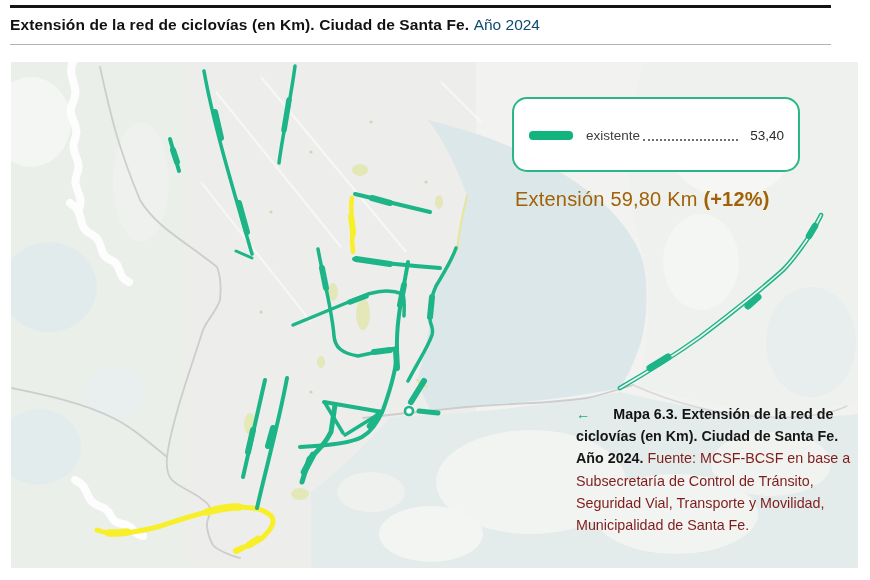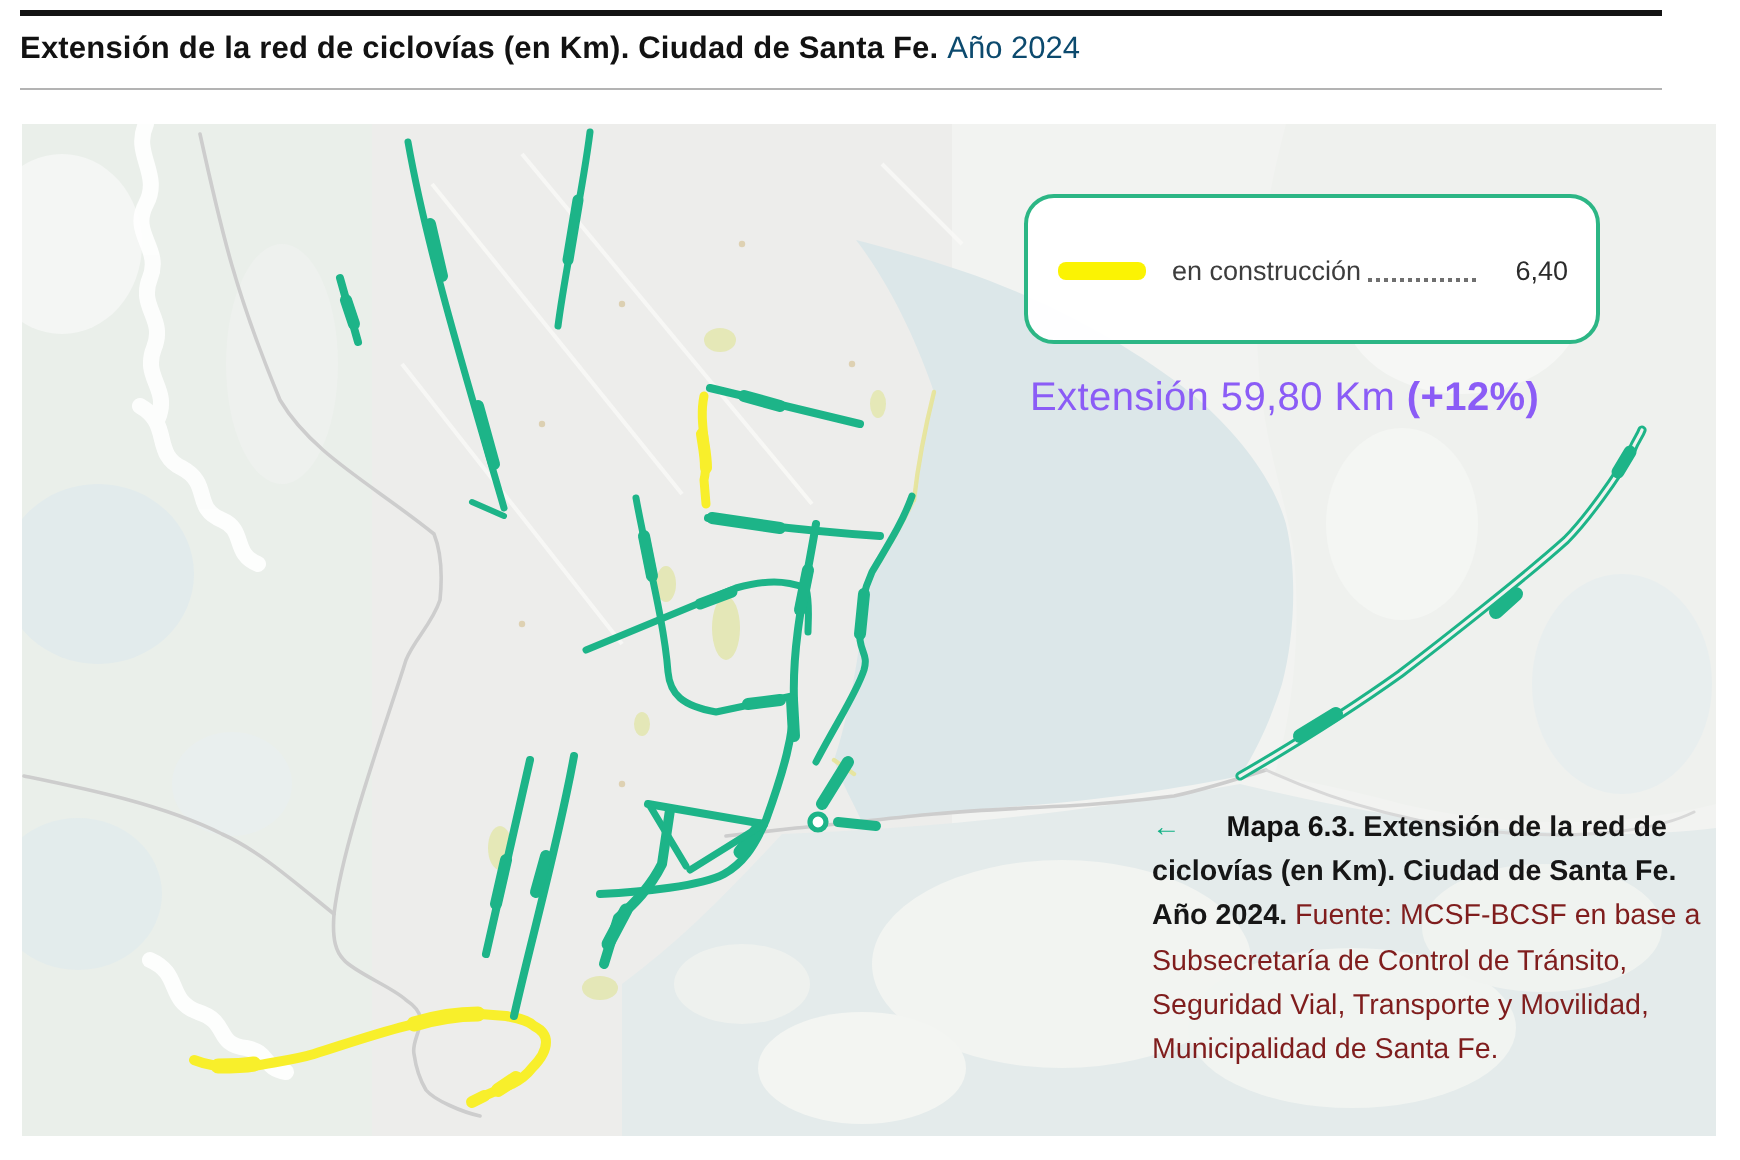--- a/index.html
+++ b/index.html
@@ -30,21 +30,21 @@
   .legend-row{display:flex;align-items:center;height:26px;}
   .swatch{width:44px;height:9px;border-radius:4px;flex:0 0 aupx;margin-right:13px;}
   .swatch.green{background:#12b47e;}
   .swatch.yellow{background:#fbf303;}
   .legend-label{font-size:13.5px;color:#3d3d3d;white-space:nowrap;}
   .leader{flex:1;border-bottom:2px dotted #6f6f6f;height:1px;margin:8px 6px 0 3px;}
   .legend-value{font-size:13.5px;color:#2b2b2b;min-width:40px;text-align:right;}
   
   .summary{
     position:absolute;left:515px;top:188px;width:320px;
-    font-size:20px;color:#8b5cf6;font-weight:500;letter-spacing:.2px;
+    font-size:20px;color:#a16207;font-weight:500;letter-spacing:.2px;
   }
   .summary b{font-weight:800;}
   
   .caption{
     position:absolute;left:576px;top:403px;width:292px;
     font-size:14.3px;line-height:22.2px;color:#1d1d1d;
   }
   .caption .arrow{color:#14b286;font-weight:700;margin-right:7px;}
   .caption .map-label{font-weight:800;color:#111;margin-left:16px;}
   .caption .cap-title{font-weight:700;color:#161616;}
@@ -210,24 +210,24 @@
     <circle cx="360" cy="60" r="1.6"></circle>
         <circle cx="250" cy="250" r="1.6"></circle>
     <circle cx="415" cy="120" r="1.6"></circle>
         <circle cx="300" cy="330" r="1.6"></circle>
   </g>
 </svg>
 </div>
 
 <div class="legend">
   <div class="legend-row">
-    <div class="swatch yellow"></div>
-    <span class="legend-label">en construcción</span>
+    <div class="swatch green"></div>
+    <span class="legend-label">existente</span>
     <span class="leader"></span>
-    <span class="legend-value">6,40</span>
+    <span class="legend-value">53,40</span>
   </div>
 </div>
 
 <div class="summary">
   <span>Extensión 59,80 Km</span>
   <b>(+12%)</b>
 </div>
 
 <div class="caption">
   <span class="arrow">←</span><span class="map-label">Mapa 6.3.</span>

